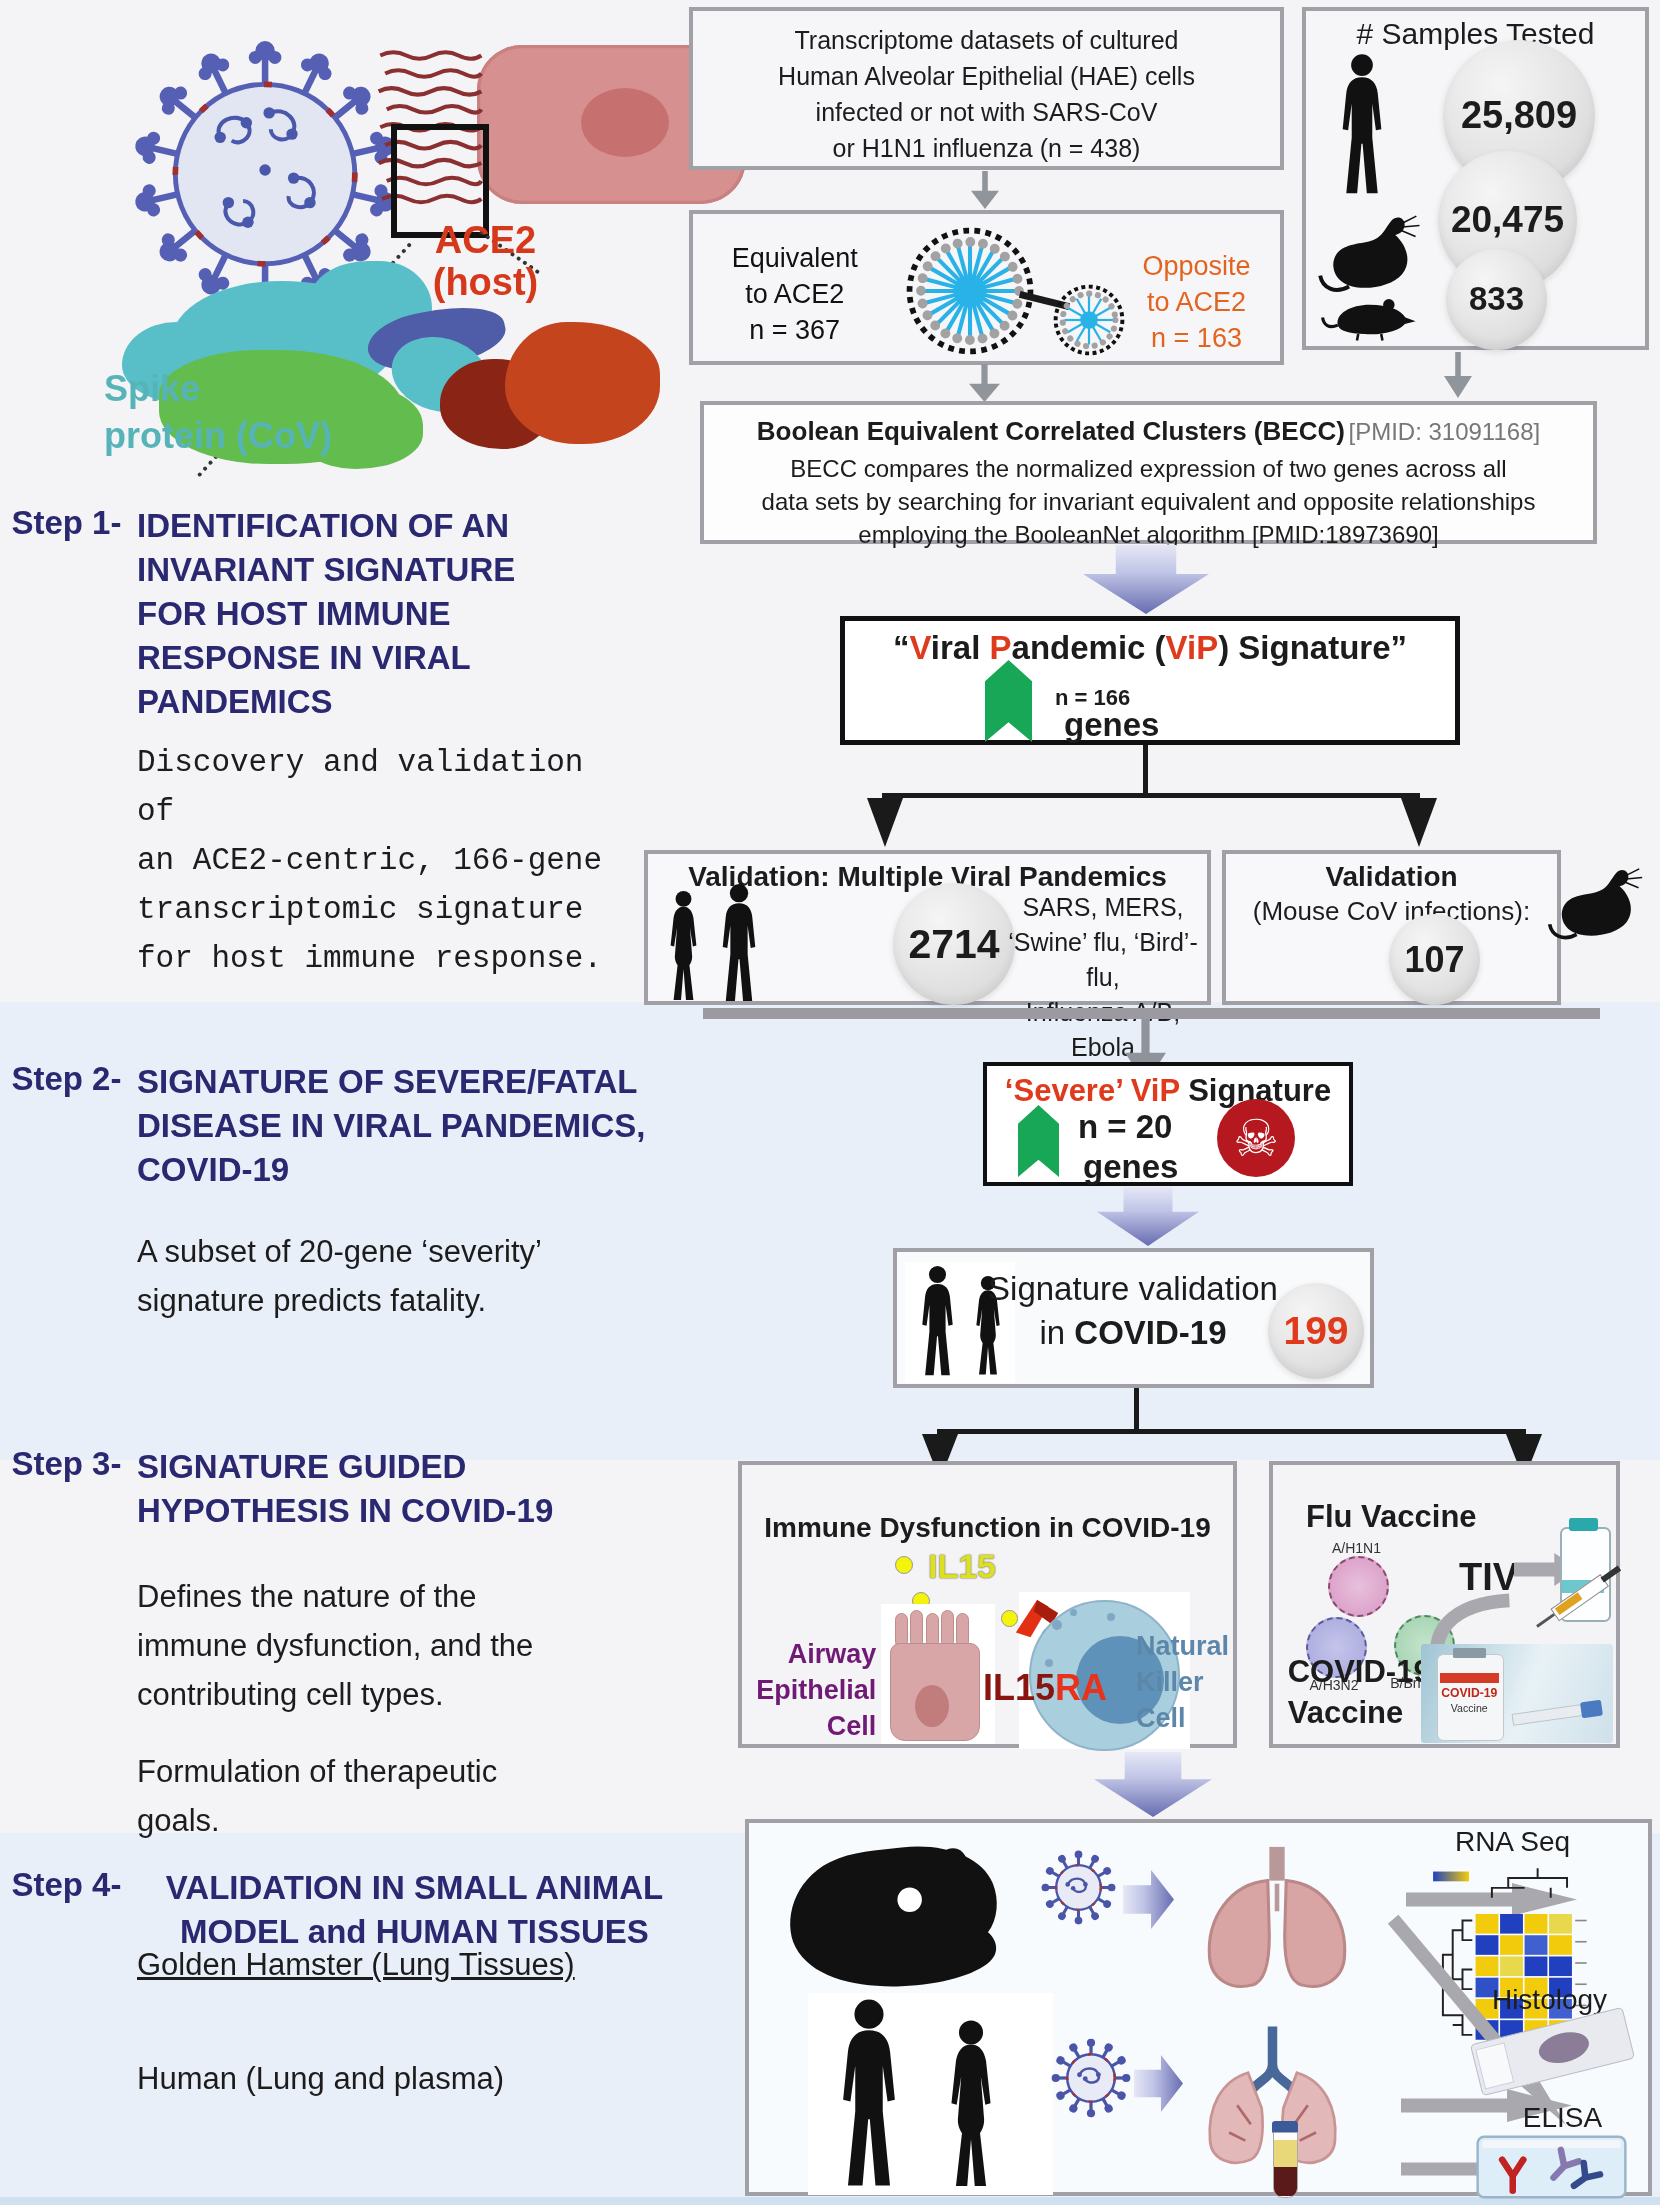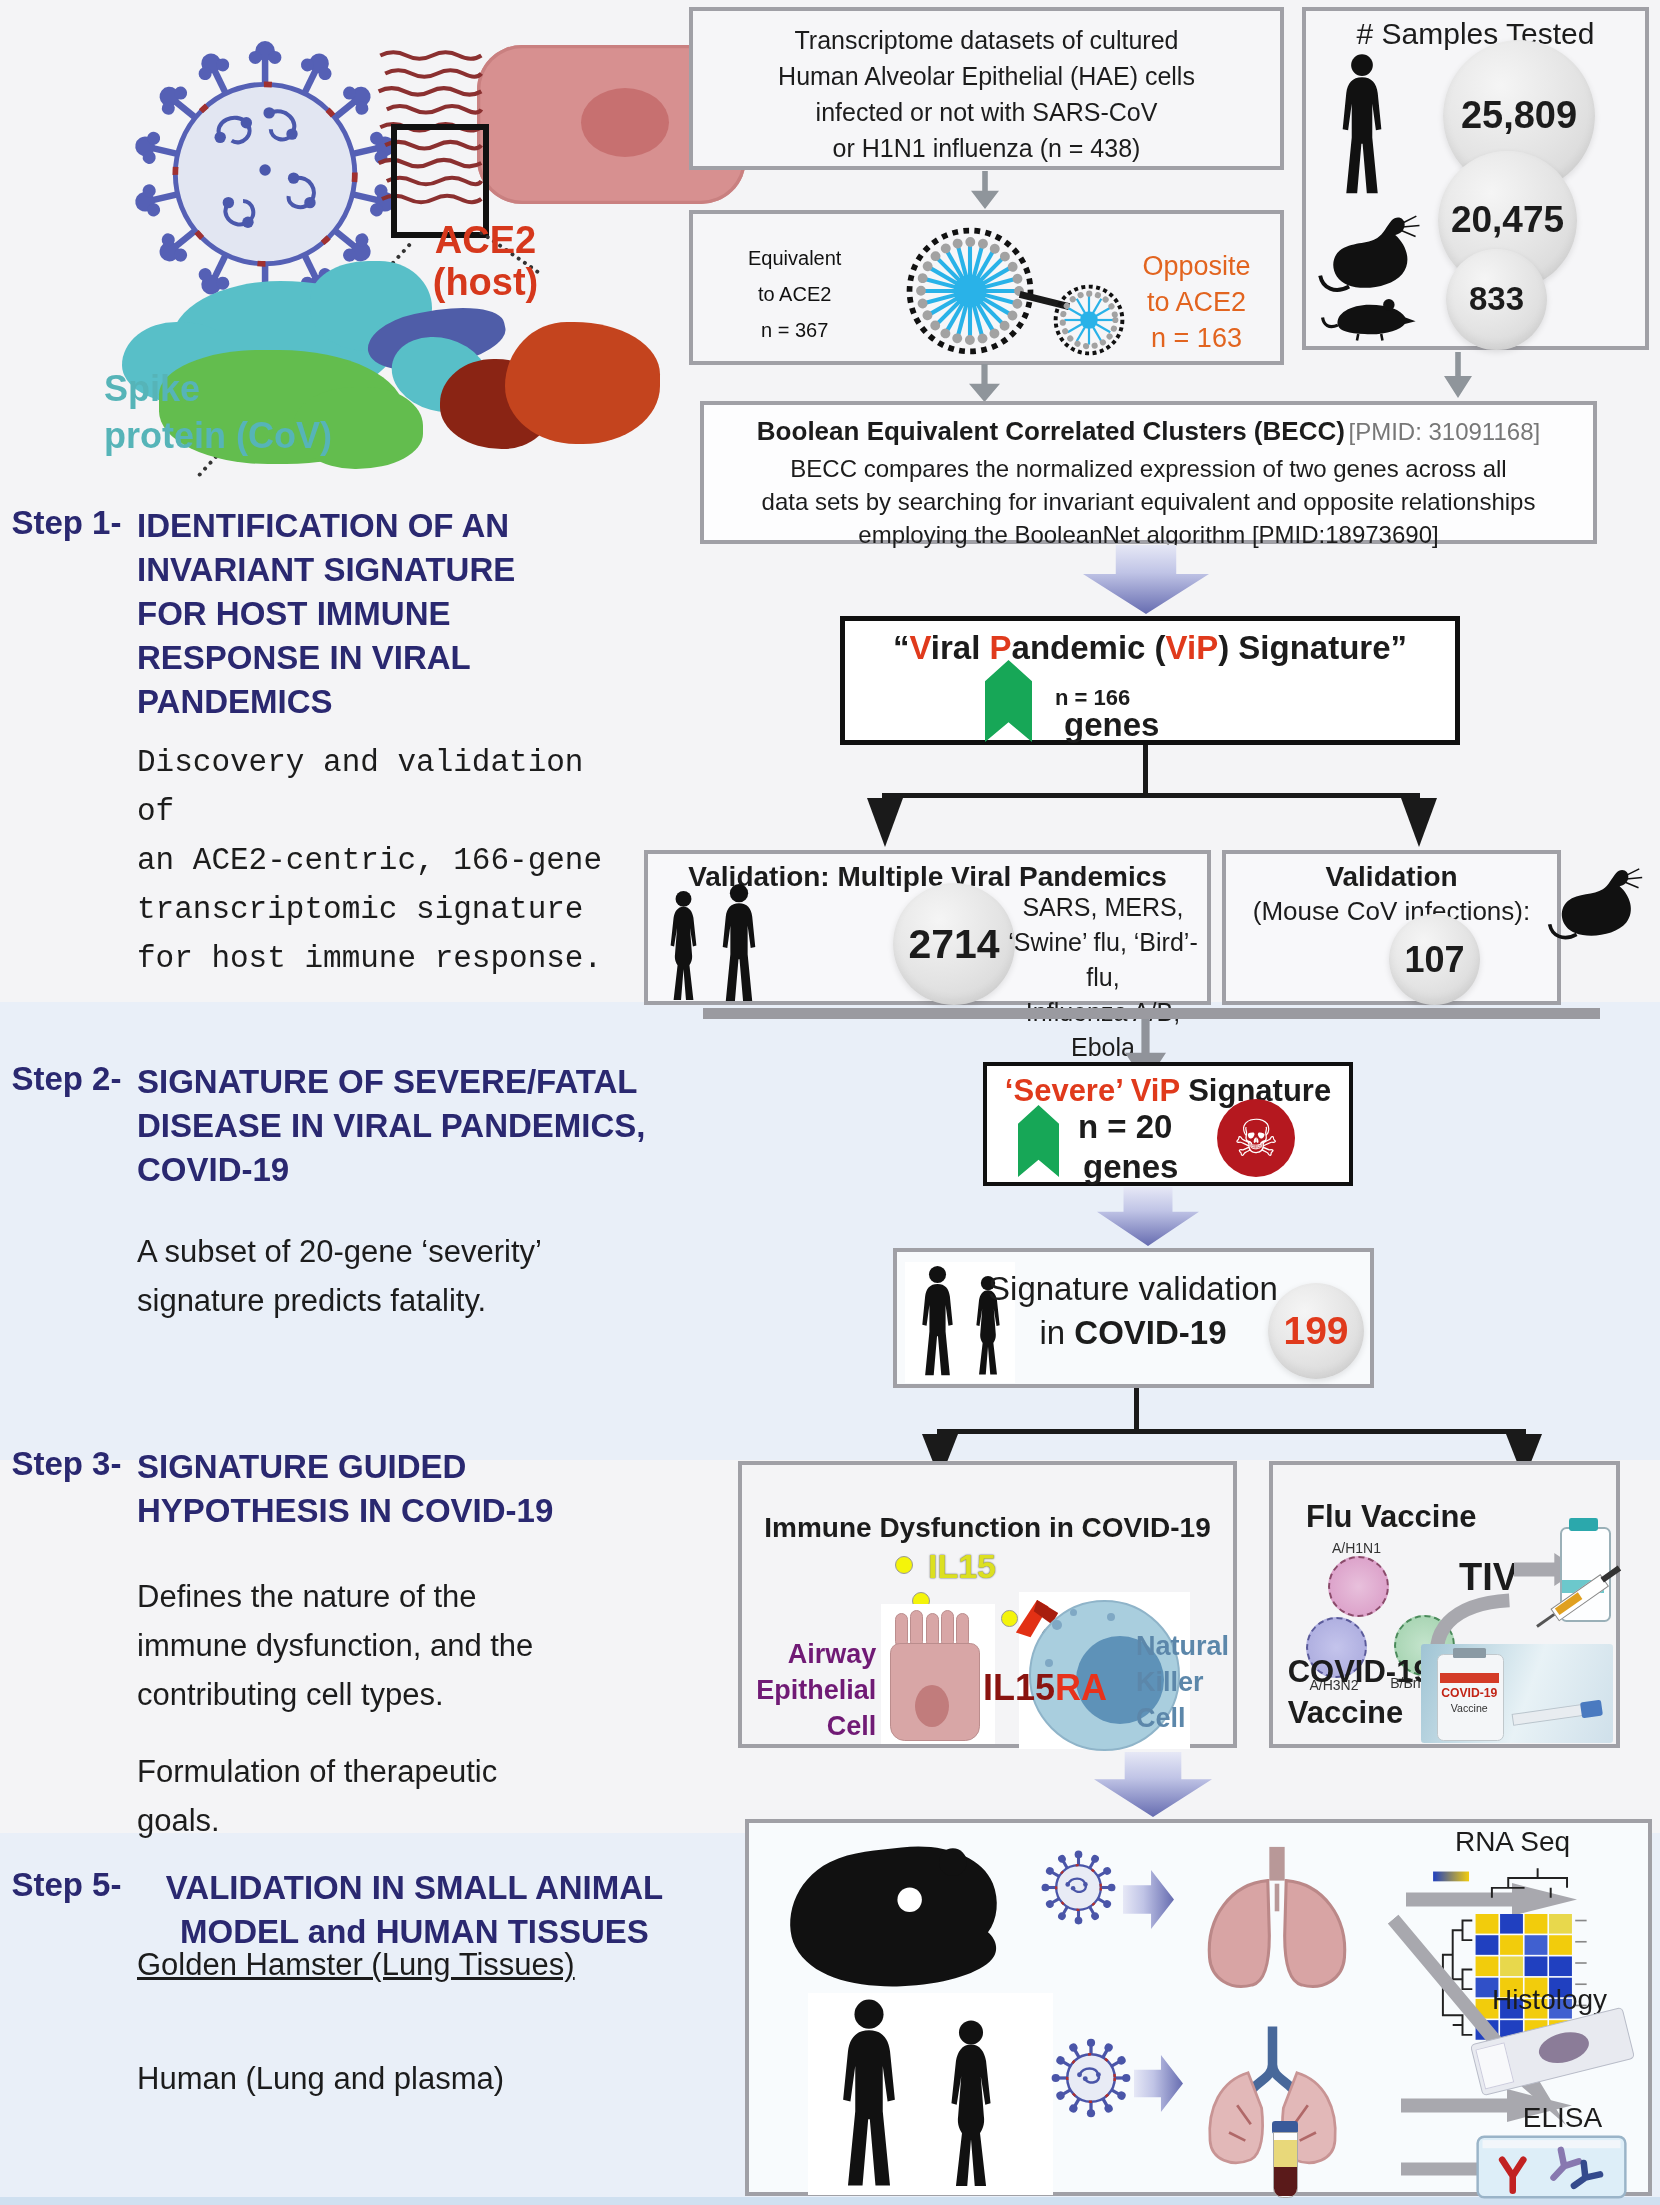--- a/index.html
+++ b/index.html
@@ -201,21 +201,21 @@
     <svg class="abs" style="left:4.1px;top:281px;" width="122" height="51" viewBox="0 0 160 80">
         <use href="#sym-mouse"></use>
       </svg>
     <div class="circle" style="left:140px;top:238px;width:101px;height:101px;">
       <span class="b" style="font-size:33px;">833</span>
     </div>
   </div>
   <div class="arrow-gray-sm" style="left:1444px;top:352px;width:28px;height:46px;"></div>
 
   <div class="gbox" style="left:689px;top:210px;width:595px;height:155px;">
-    <div class="pre ctr" style="position:absolute;left:12.2px;top:26px;width:179px;font-size:20px;line-height:36px;color:#111;">Equivalent
+    <div class="pre ctr" style="position:absolute;left:12.2px;top:26px;width:179px;font-size:27px;line-height:36px;color:#111;">Equivalent
 to ACE2
 n = 367</div>
     <svg class="abs" style="left:210px;top:9.8px;" width="134" height="134" viewBox="0 0 164 164">
       <g id="ray">
           <line x1="82" y1="66" x2="82" y2="26" stroke="#29b2e8" stroke-width="5"></line>
         </g>
       <use href="#ray" transform="rotate(15,82,82)"></use>
         <use href="#ray" transform="rotate(30,82,82)"></use>
         <use href="#ray" transform="rotate(45,82,82)"></use>
       <use href="#ray" transform="rotate(60,82,82)"></use>
@@ -566,20 +566,20 @@
 
   <div class="abs steplabel" style="left:11.4px;top:1445px;">Step 3-</div>
   <div class="abs steptitle" style="left:137px;top:1445px;width:571px;">SIGNATURE GUIDED
 HYPOTHESIS IN COVID-19</div>
   <div class="abs stepbody" style="left:137px;top:1747px;width:522px;">Formulation of therapeutic
 goals.</div>
   <div class="abs stepbody" style="left:137px;top:1572px;width:522px;">Defines the nature of the
 immune dysfunction, and the
 contributing cell types.</div>
 
-  <div class="abs steplabel" style="left:11.4px;top:1866px;">Step 5-</div>
+  <div class="abs steplabel" style="left:11.4px;top:1866px;">Step 4-</div>
   <div class="abs steptitle ctr" style="left:137px;top:1866px;width:555px;">VALIDATION IN SMALL ANIMAL
 MODEL and HUMAN TISSUES</div>
   <div class="abs stepbody" style="left:137px;top:1940px;width:555px;text-decoration:underline;">Golden Hamster (Lung Tissues)</div>
   <div class="abs stepbody" style="left:137px;top:2054px;width:555px;">Human (Lung and plasma)</div>
 
 </div>
 
 
 </body></html>

